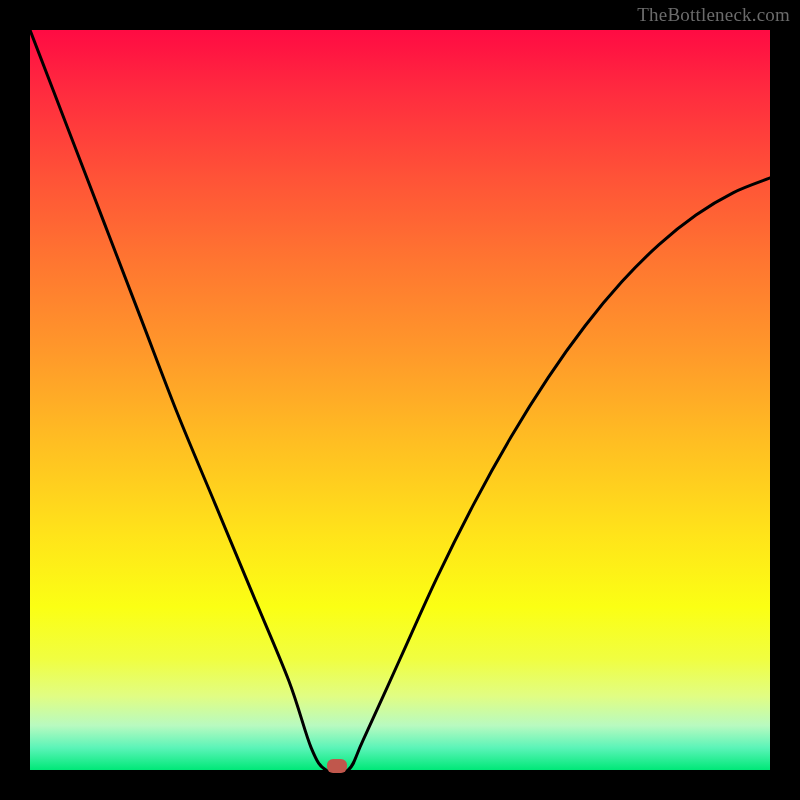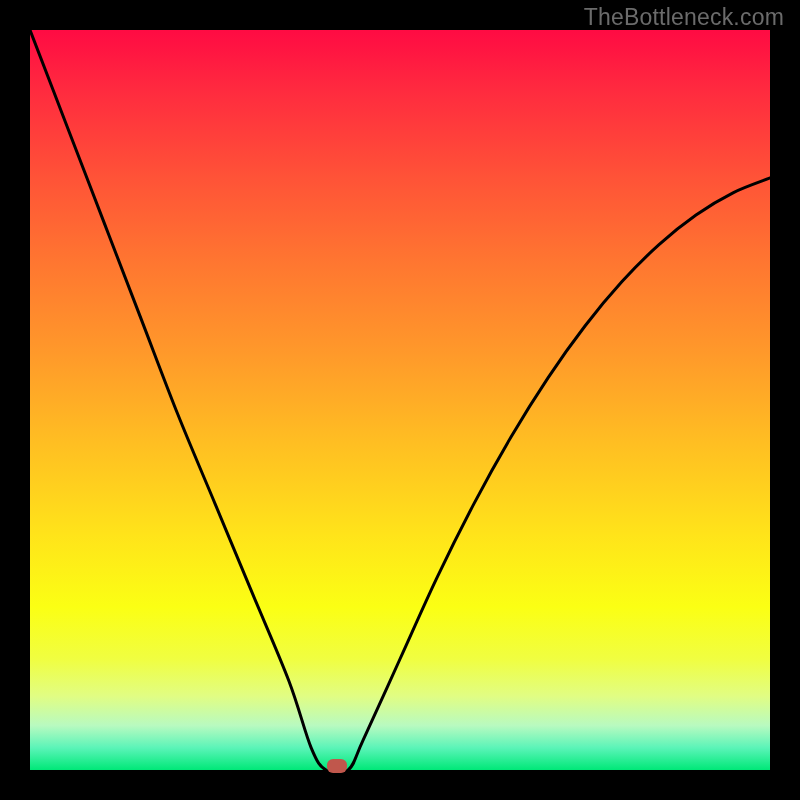--- a/index.html
+++ b/index.html
@@ -43,24 +43,24 @@
   svg.curve {
     position: absolute;
     left: 0;
     top: 0;
     width: 100%;
     height: 100%;
   }
   .watermark {
     position: absolute;
     top: 4px;
-    right: 16px;
+    right: 10px;
     color: #6b6b6b;
-    font-family: Liberation Sans, sans-serif;
-    font-size: 23px;
+    font-family: Liberation Serif, serif;
+    font-size: 19px;
     letter-spacing: 0.2px;
   }
   .marker {
     position: absolute;
     width: 20px;
     height: 14px;
     border-radius: 6px;
     background: #c0574c;
     transform: translate(-50%, -50%);
   }

